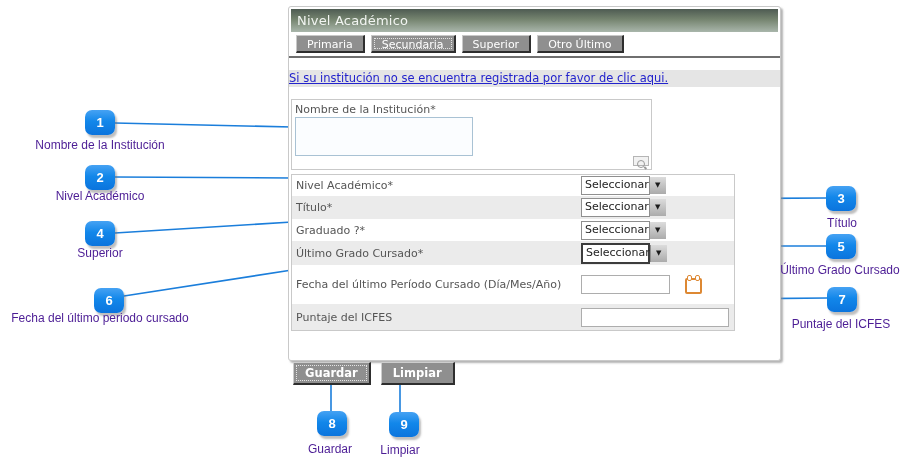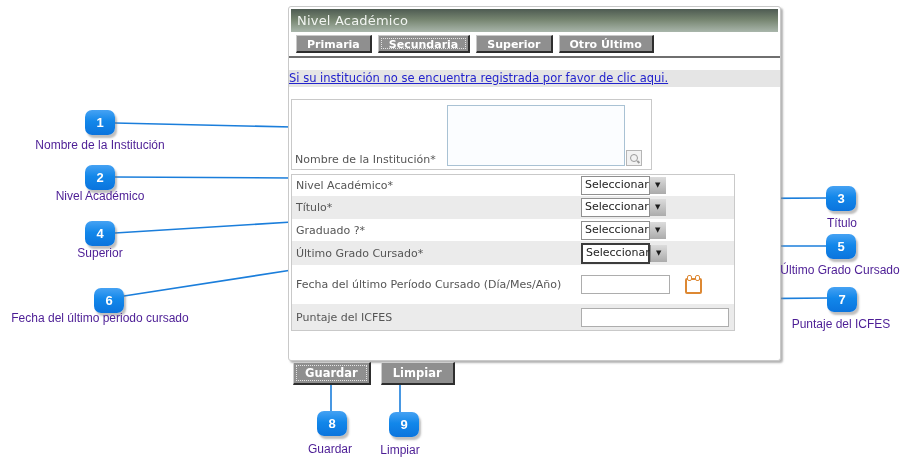--- a/index.html
+++ b/index.html
@@ -14,41 +14,41 @@
     box-shadow:2px 2px 2px rgba(140,140,140,.65);
     box-sizing:border-box;
   }
   .titlebar{
     margin:2px;height:23px;line-height:23px;padding-left:6px;
     background:linear-gradient(180deg,#4e5b52 0%,#75846f 45%,#a9b6ab 100%);
     color:#f2f5f2;font-size:13px;letter-spacing:.2px;
   }
   .tabs{display:flex;gap:6px;margin-top:3px;padding-left:7px;height:18px;}
   .tab{
-    position:relative;background:#8f8f8f;color:#fff;font-weight:bold;font-size:11px;
+    position:relative;background:#8f8f8f;color:#fff;font-weight:normal;font-size:11px;
     line-height:14px;padding:2px 10px 2px 10px;cursor:pointer;
     border-top:1px solid #c8c8c8;border-left:1px solid #c8c8c8;
     border-right:2px solid #2e2e2e;border-bottom:2px solid #2e2e2e;
     box-sizing:border-box;white-space:nowrap;
   }
   .tab.active::after{
     content:"";position:absolute;left:2px;right:2px;top:2px;bottom:2px;
     border:1px dotted #e4e4e4;pointer-events:none;
   }
   .tabline{height:2px;background:#6f6f6f;margin-top:3px;}
   .linkbar{
     margin-top:12px;background:#e5e5e5;height:17px;line-height:17px;
     font-size:11.5px;
   }
   .linkbar a{color:#2323cc;text-decoration:underline;cursor:pointer;}
   
   .inst-box{
     margin-top:12px;margin-left:2px;width:361px;height:71px;
     border:1px solid #c9c9c9;box-sizing:border-box;
-    display:flex;align-items:flex-end;padding:3px 2px 3px 3px;
+    display:flex;align-items:flex-start;padding:3px 2px 3px 3px;flex-direction:column;
   }
   .inst-label{
     width:152px;font-size:11px;color:#555;display:flex;align-items:center;
   }
   .inst-box textarea{
     width:178px;height:61px;border:1px solid #a9c2d4;background:#fbfdff;
     resize:none;box-sizing:border-box;margin-top:1px;
     font-family:"DejaVu Sans",sans-serif;font-size:11px;
   }
   .mag-btn{

